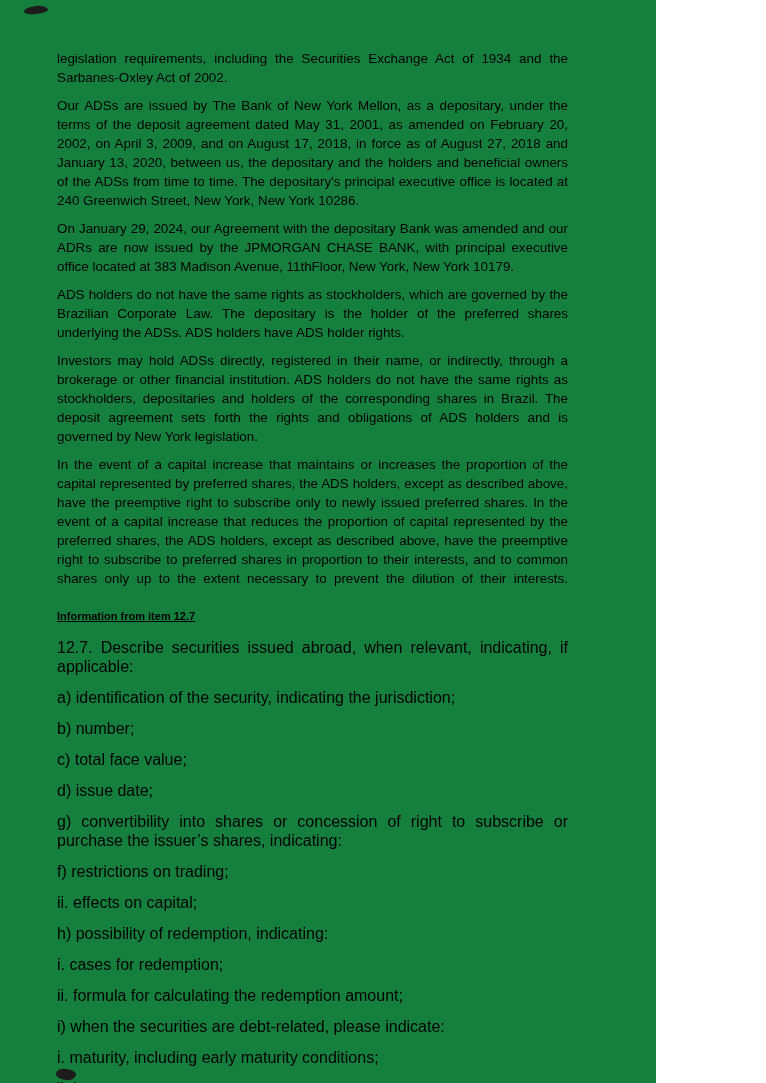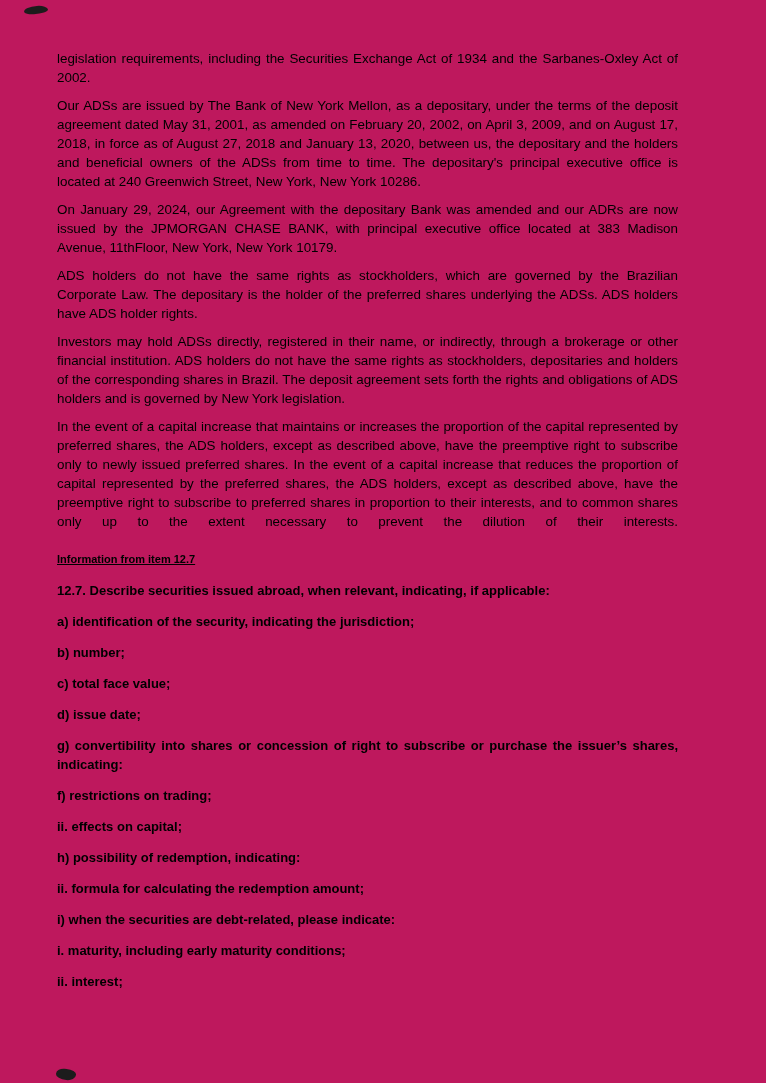--- a/index.html
+++ b/index.html
@@ -10,47 +10,47 @@
   body {
     width: 766px;
     height: 1083px;
     overflow: hidden;
     position: relative;
     font-family: "Liberation Sans", "DejaVu Sans", sans-serif;
     color: #000000;
   }
   .page {
     box-sizing: border-box;
-    width: 766px;
+    width: 656px;
     height: 1083px;
     padding: 49px 88px 0 57px;
-    background: #be185d;
+    background: #15803d;
   }
   .body-p {
     margin: 0 0 9px 0;
     font-size: 13.4px;
     line-height: 19px;
     text-align: justify;
     font-weight: 400;
   }
   .justify-last {
     text-align-last: justify;
   }
   .section-heading {
     margin: 19px 0 9px 0;
     font-size: 11px;
     line-height: 19px;
     font-weight: 700;
     text-decoration: underline;
   }
   .bold-p {
     margin: 12px 0 9px 0;
-    font-size: 13px;
+    font-size: 16px;
     line-height: 19px;
-    font-weight: 700;
+    font-weight: 400;
     text-align: justify;
   }
   .ink-smudge {
     position: absolute;
     background: #1c1c1c;
   }
   .smudge-top {
     left: 24px;
     top: 6px;
     width: 24px;
@@ -86,18 +86,19 @@
 
   <p class="bold-p">12.7. Describe securities issued abroad, when relevant, indicating, if applicable:</p>
   <p class="bold-p">a) identification of the security, indicating the jurisdiction;</p>
   <p class="bold-p">b) number;</p>
   <p class="bold-p">c) total face value;</p>
   <p class="bold-p">d) issue date;</p>
   <p class="bold-p">g) convertibility into shares or concession of right to subscribe or purchase the issuer’s shares, indicating:</p>
   <p class="bold-p">f) restrictions on trading;</p>
   <p class="bold-p">ii. effects on capital;</p>
   <p class="bold-p">h) possibility of redemption, indicating:</p>
+  <p class="bold-p">i. cases for redemption;</p>
   <p class="bold-p">ii. formula for calculating the redemption amount;</p>
   <p class="bold-p">i) when the securities are debt-related, please indicate:</p>
   <p class="bold-p">i. maturity, including early maturity conditions;</p>
   <p class="bold-p">ii. interest;</p>
 
 </div>
 
 </body></html>

